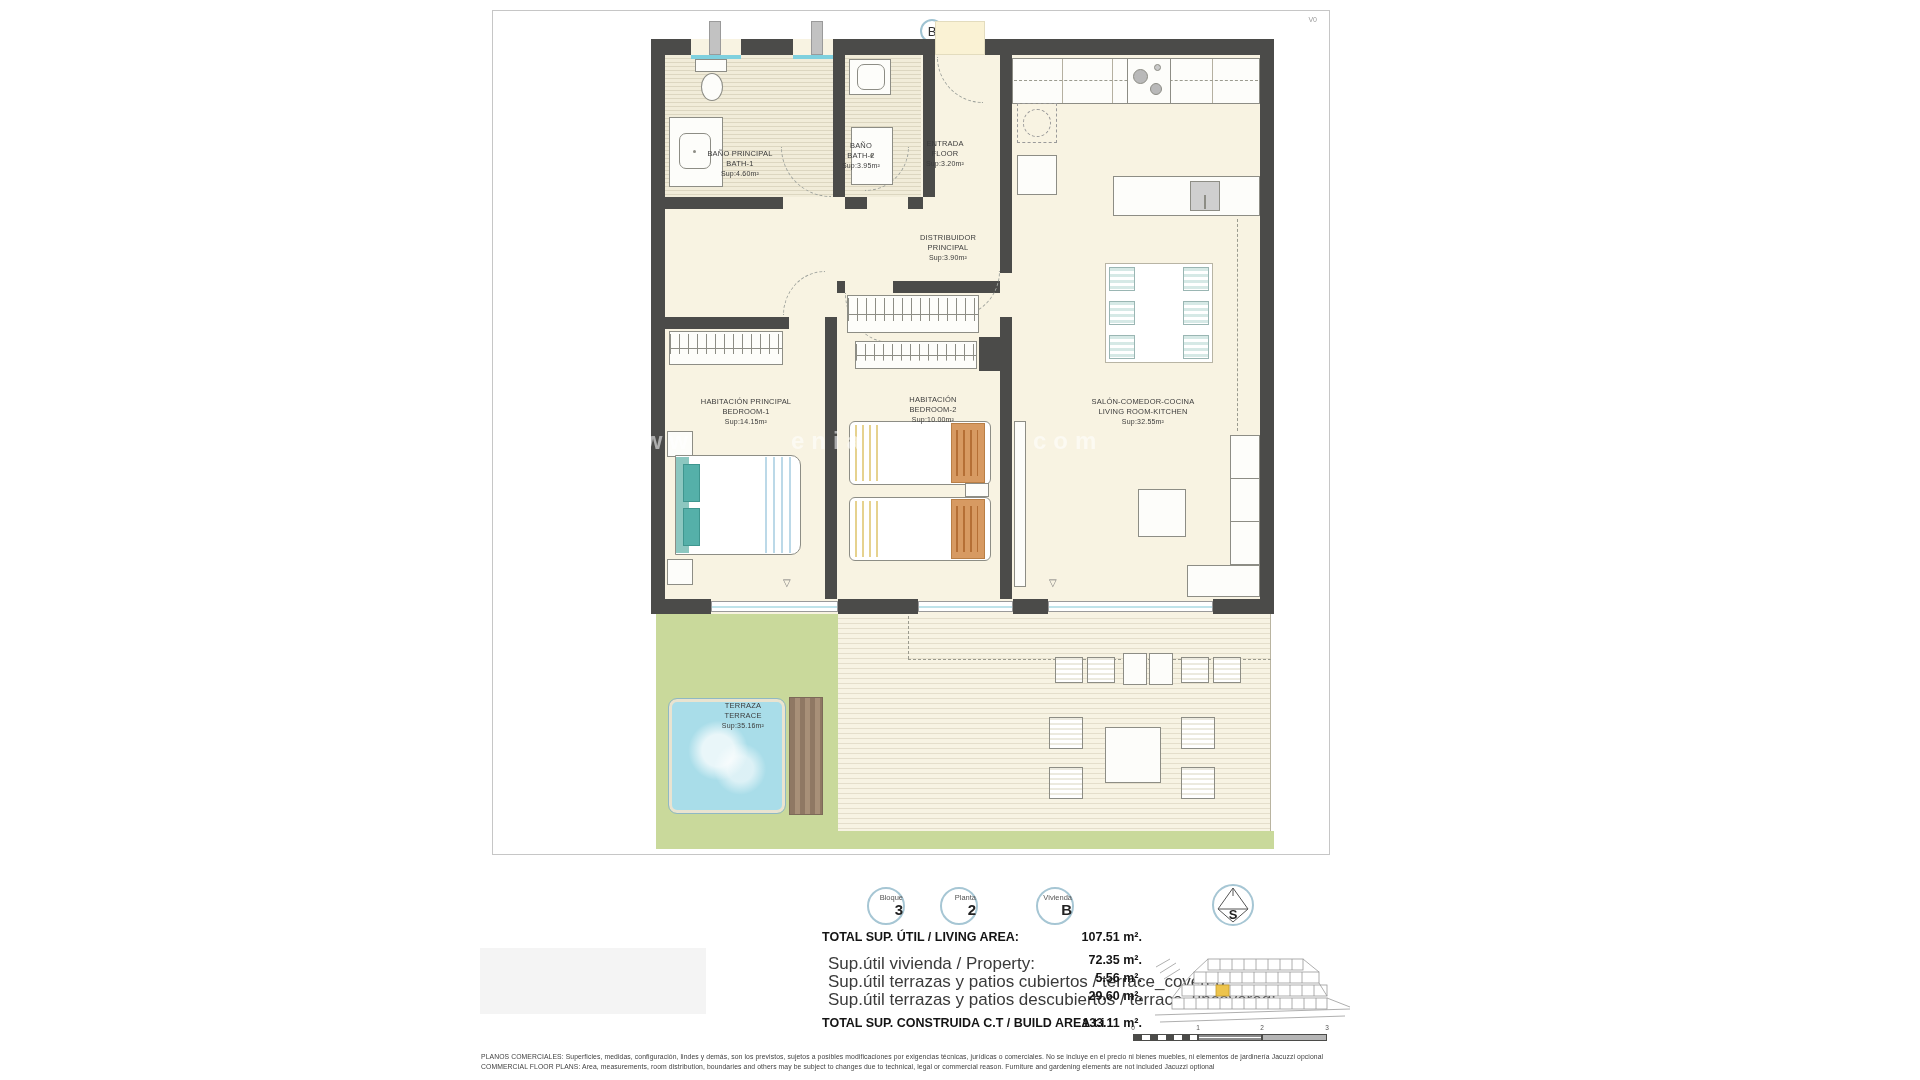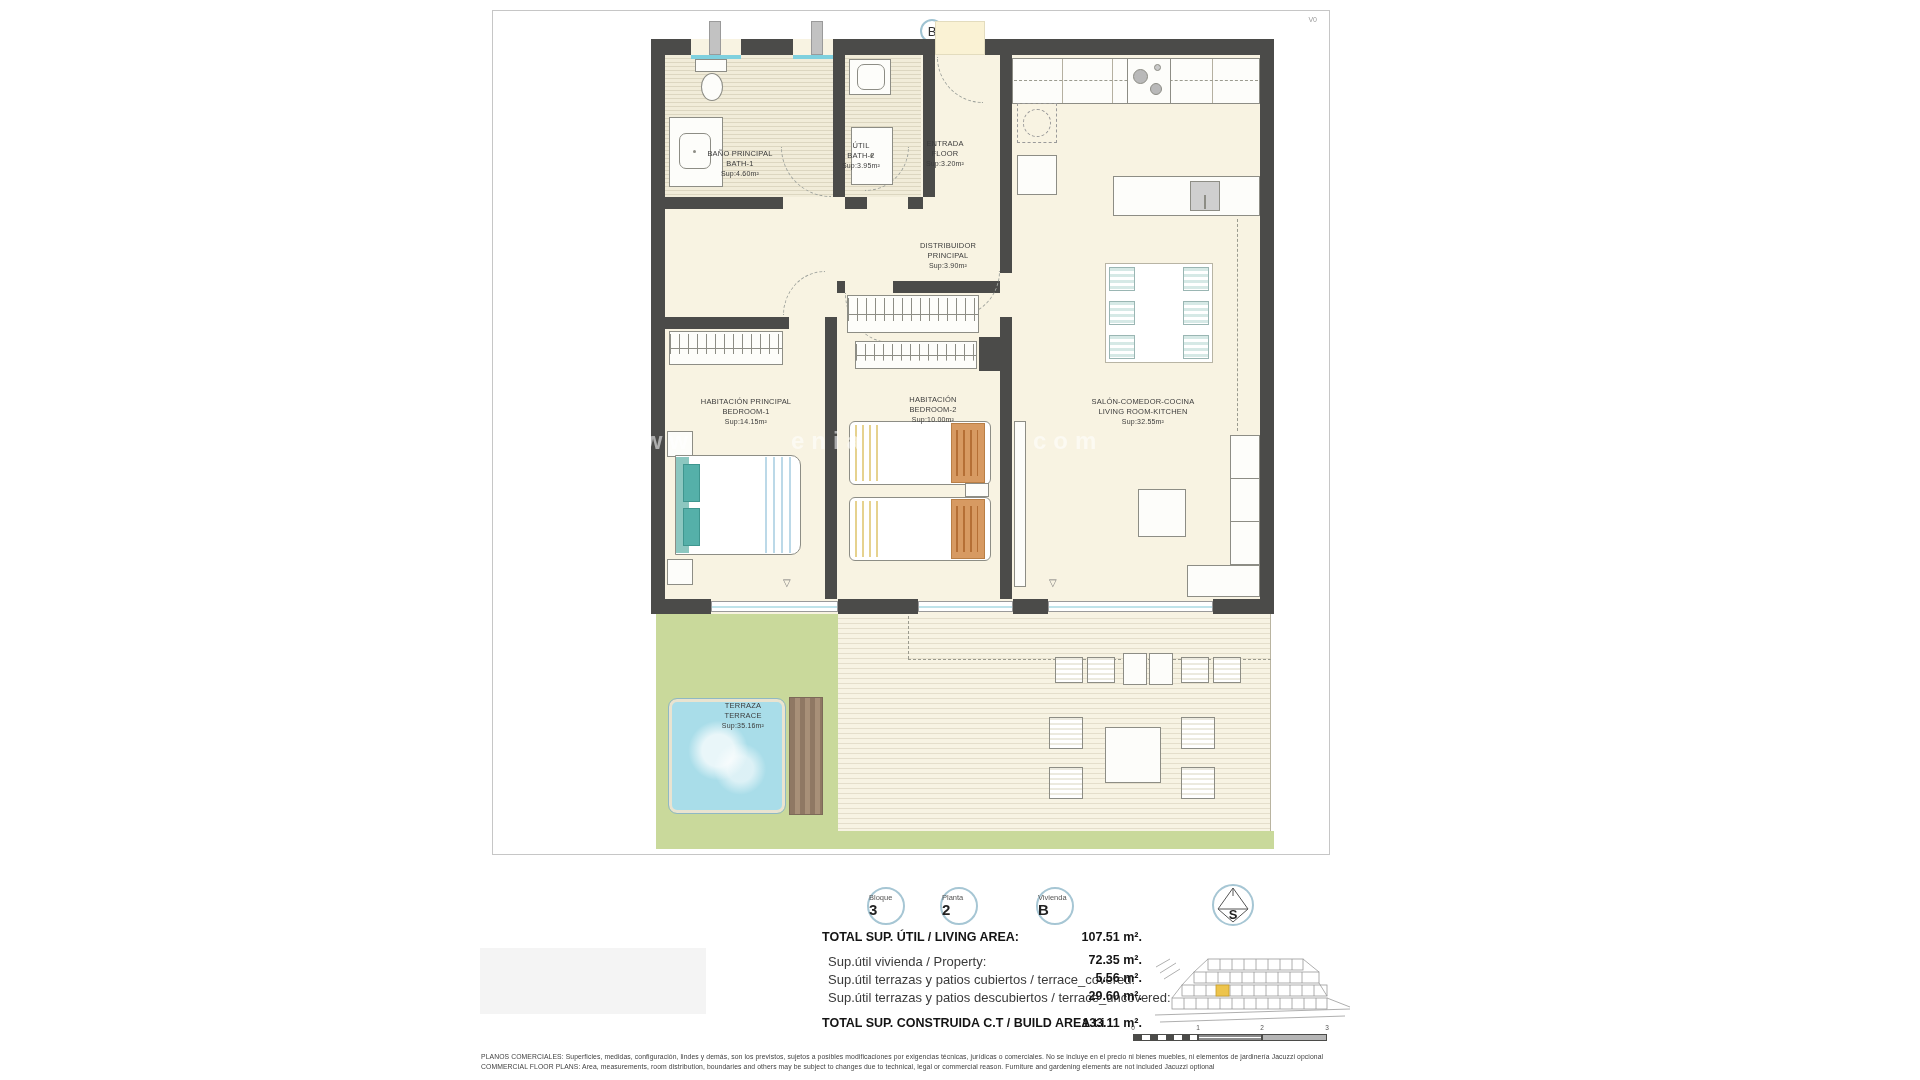--- a/index.html
+++ b/index.html
@@ -23,26 +23,26 @@
 .ochair{position:absolute;border:1px solid #8d8d85;background:repeating-linear-gradient(180deg,#eceadf 0 2px,#fff 2px 5px)}
 .lawn{position:absolute;background:#c9d99b}
 .deckfloor{position:absolute;background:repeating-linear-gradient(180deg,#f7f3e3 0 4px,#e4decb 4px 5px);border-right:1px solid #b9b4a0}
 .wood{position:absolute;background:repeating-linear-gradient(90deg,#8f7863 0 5px,#a89078 5px 10px);border:1px solid #7c6a58}
 .dash-h{position:absolute;border-top:1px dashed #9b9b8f}
 .dash-v{position:absolute;border-left:1px dashed #9b9b8f}
 .tri{position:absolute;font-size:10px;color:#777}
 .wm{position:absolute;font-weight:bold;font-size:24px;letter-spacing:7px;color:rgba(255,255,255,.55);filter:blur(.5px)}
 .circleB{position:absolute;left:427px;top:8px;width:24px;height:24px;border:2px solid #9fc3d2;border-radius:50%;text-align:center;font-size:13px;line-height:21px;color:#333}
 .ver{position:absolute;right:12px;top:5px;font-size:7px;color:#9a9a9a}
-.badge{position:absolute;width:38px;height:38px;border:2px solid #a6c6d4;border-radius:50%;background:#fff;text-align:left}
+.badge{position:absolute;width:38px;height:38px;border:2px solid #a6c6d4;border-radius:50%;background:#fff;text-align:right}
 .badge .bl{font-size:7.5px;color:#555;margin-top:4px}
 .badge .bv{font-size:15px;font-weight:bold;color:#222;line-height:1.1}
 .compass{position:absolute;left:1212px;top:884px;width:42px;height:42px;border:2px solid #a6c6d4;border-radius:50%;background:#fff}
 .compass span{position:absolute;left:0;right:0;top:21px;text-align:center;font-size:13px;font-weight:bold;color:#222}
-.srow{position:absolute;font-size:13px;color:#3a3a3a}
+.srow{position:absolute;font-size:17px;color:#3a3a3a}
 .srow.b{font-weight:bold;font-size:12.5px;color:#141414}
 .sval{position:absolute;width:110px;text-align:right;font-size:12.5px;font-weight:bold;color:#141414}
 .tick{position:absolute;transform:translateX(-50%);font-size:6.5px;color:#555}
 .seg{position:absolute;height:7px;border:1px solid #4b4b49}
 .disc{position:absolute;font-size:6.8px;color:#3f3f3f;line-height:9.5px;letter-spacing:.1px;white-space:nowrap}
 .grayblock{position:absolute;left:480px;top:948px;width:226px;height:66px;background:#f4f4f4}
 .cush{position:absolute;background:#fdfdfa;border:1px solid #8d8d85}
 </style>
 </head>
 <body>
@@ -187,30 +187,30 @@
   <div class="wm" style="left:125px;top:416px">www</div>
   <div class="wm" style="left:298px;top:416px">enia</div>
   <div class="wm" style="left:540px;top:416px">com</div>
 
   <div class="lbl" style="left:247px;top:138px">
     <div>BAÑO PRINCIPAL</div>
     <div>BATH-1</div>
     <div class="sup">Sup:4.60m²</div>
   </div>
   <div class="lbl" style="left:368px;top:130px">
-    <div>ÚTIL</div>
+    <div>BAÑO</div>
     <div>BATH-2</div>
     <div class="sup">Sup:3.95m²</div>
   </div>
   <div class="lbl" style="left:452px;top:128px">
     <div>ENTRADA</div>
     <div>FLOOR</div>
     <div class="sup">Sup:3.20m²</div>
   </div>
-  <div class="lbl" style="left:455px;top:230px">
+  <div class="lbl" style="left:455px;top:222px">
     <div>DISTRIBUIDOR</div>
     <div>PRINCIPAL</div>
     <div class="sup">Sup:3.90m²</div>
   </div>
   <div class="lbl" style="left:253px;top:386px">
     <div>HABITACIÓN PRINCIPAL</div>
     <div>BEDROOM-1</div>
     <div class="sup">Sup:14.15m²</div>
   </div>
   <div class="lbl" style="left:440px;top:384px">

